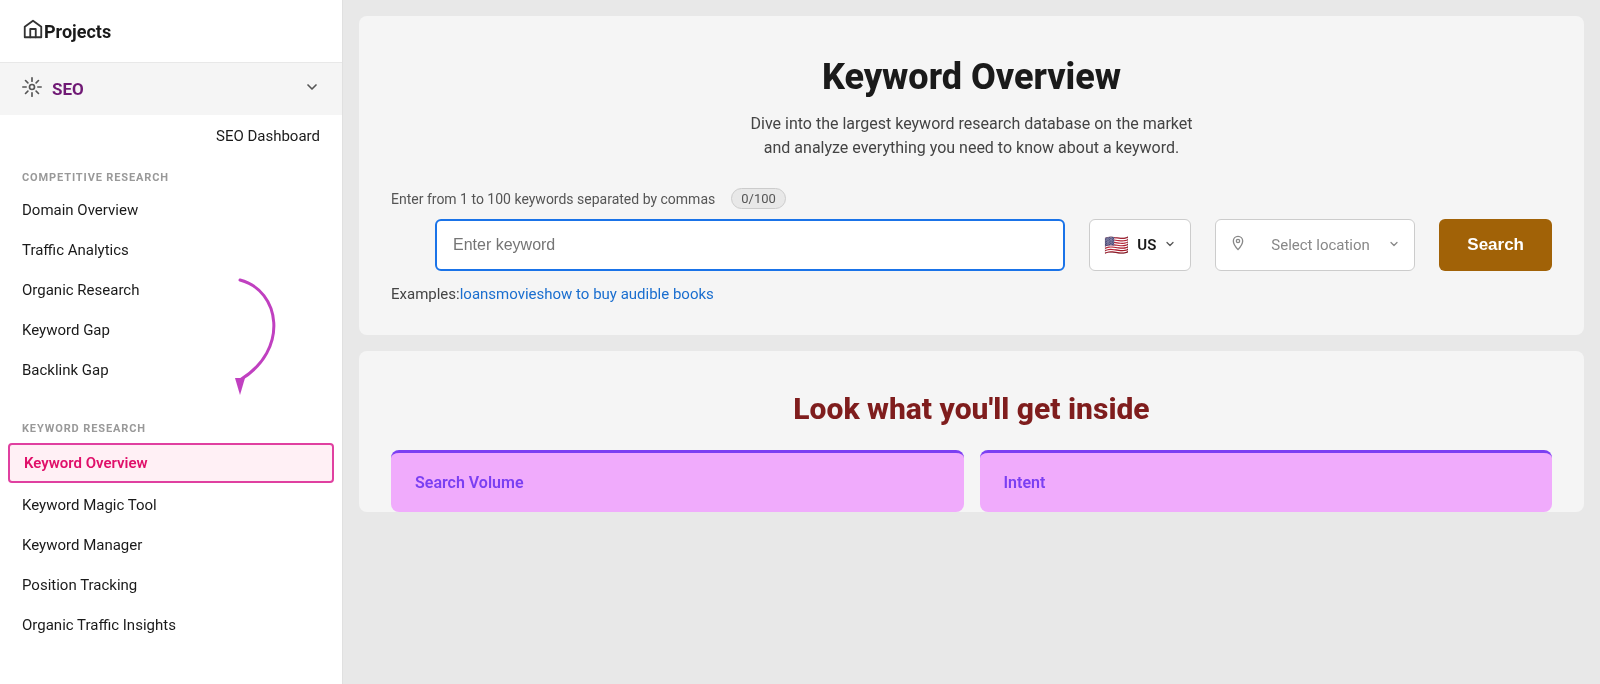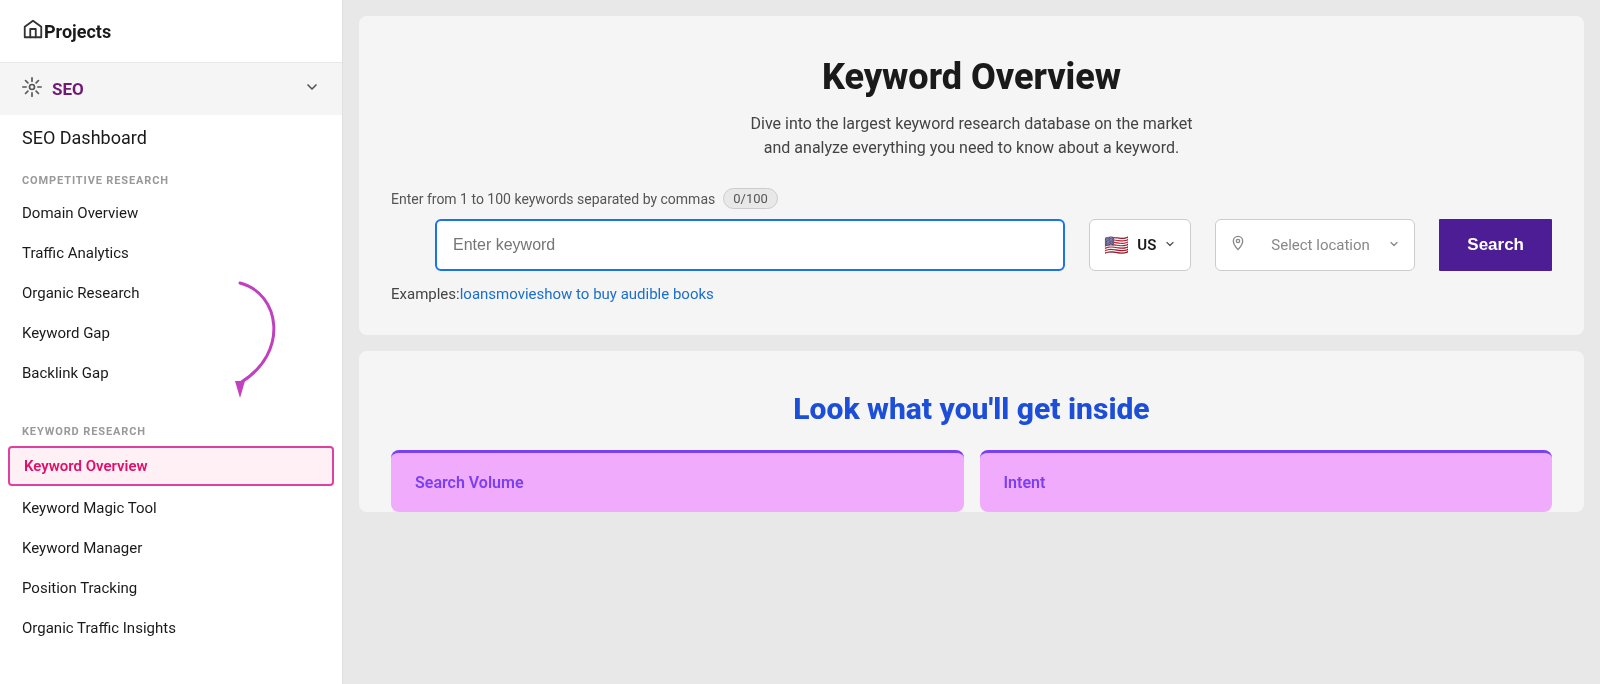--- a/index.html
+++ b/index.html
@@ -68,21 +68,22 @@
       border: 2px solid #e040a0;
       border-radius: 4px;
       color: #e0106a;
       font-weight: 600;
       margin: 2px 8px;
       padding: 9px 14px;
     }
 
     .sidebar-item.seo-dashboard {
       padding: 12px 22px;
-      font-size: 18px;
+      font-size: 15px;
+      justify-content: flex-end;
     }
 
     .arrow-svg {
       position: absolute;
       left: 180px;
       top: -120px;
       pointer-events: none;
     }
 
     
@@ -118,21 +119,21 @@
       text-align: center;
       font-size: 16px;
       color: #444;
       line-height: 1.5;
       margin-bottom: 28px;
     }
 
     .keyword-count-row {
       display: flex;
       align-items: center;
-      gap: 8px;
+      gap: 16px;
       margin-bottom: 10px;
       font-size: 14px;
       color: #555;
     }
 
     .count-badge {
       background: #e8e8e8;
       border-radius: 12px;
       padding: 2px 9px;
       font-size: 13px;
@@ -190,24 +191,24 @@
       cursor: pointer;
       font-size: 15px;
       color: #888;
       white-space: nowrap;
       min-width: 200px;
     }
 
     .search-button {
       height: 52px;
       padding: 0 28px;
-      background: #4c1d95;
+      background: #a16207;
       color: #fff;
       border: none;
-      border-radius: 1px;
+      border-radius: 6px;
       font-size: 17px;
       font-weight: 600;
       cursor: pointer;
       white-space: nowrap;
     }
 
     .examples-row {
       display: flex;
       align-items: center;
       gap: 0;
@@ -219,21 +220,21 @@
       color: #1a6ecf;
       cursor: pointer;
       font-size: 15px;
     }
 
     
     .card2-title {
       text-align: center;
       font-size: 30px;
       font-weight: 800;
-      color: #1d4ed8;
+      color: #7f1d1d;
       margin-bottom: 24px;
     }
 
     .preview-items {
       display: flex;
       gap: 16px;
     }
 
     .preview-item {
       flex: 1;

